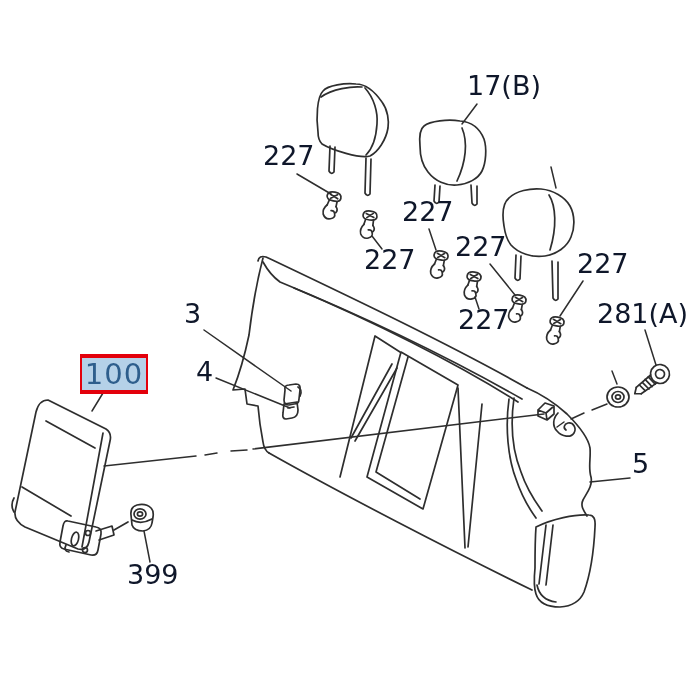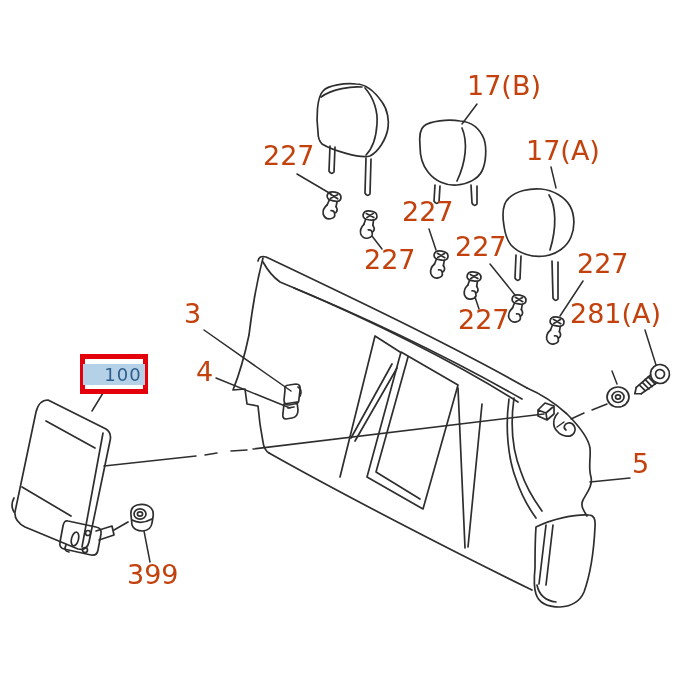--- a/index.html
+++ b/index.html
@@ -1,24 +1,24 @@
 <!DOCTYPE html>
 <html><head>
 <meta charset="utf-8">
 <style>
   html,body{margin:0;padding:0;background:#ffffff;}
   #stage{position:relative;width:700px;height:700px;background:#ffffff;overflow:hidden;
          font-family:"DejaVu Sans",sans-serif;}
   svg.art{position:absolute;left:0;top:0;}
-  .lbl{position:absolute;font-size:27px;line-height:1;color:#c2410c;white-space:nowrap;
+  .lbl{position:absolute;font-size:27px;line-height:1;color:#0f172a;white-space:nowrap;
        font-family:"DejaVu Sans",sans-serif;}
   .hl-box{position:absolute;left:80px;top:354px;width:68px;height:40px;box-sizing:border-box;
           border:5px solid #e3000b;background:#ffffff;display:flex;align-items:center;
           justify-content:center;cursor:pointer;}
-  .hl-num{background:#b5d1e8;color:#2e5e8c;font-size:18px;line-height:1;padding:2px 3px 1px 21px;
+  .hl-num{background:#b5d1e8;color:#2e5e8c;font-size:29px;line-height:1;padding:2px 3px 1px 3px;
           letter-spacing:1px;}
 </style>
 </head>
 <body>
 
 <div id="stage">
 
   <svg class="art" width="700" height="700" viewBox="0 0 700 700" fill="none" stroke="#2e2e2e" stroke-width="1.7" stroke-linecap="round" stroke-linejoin="round">
 
     <g>
@@ -190,22 +190,21 @@
     </g>
   </svg>
 
   <div class="lbl" style="left:263px;top:142px">227</div>
   <div class="lbl" style="left:364px;top:246px">227</div>
   <div class="lbl" style="left:402px;top:198px">227</div>
   <div class="lbl" style="left:455px;top:233px">227</div>
   <div class="lbl" style="left:458px;top:306px">227</div>
   <div class="lbl" style="left:577px;top:250px">227</div>
   <div class="lbl" style="left:467px;top:72px">17(B)</div>
-  <div class="lbl" style="left:526px;top:137px">17(A)</div>
-  <div class="lbl" style="left:570px;top:300px">281(A)</div>
+  <div class="lbl" style="left:597px;top:300px">281(A)</div>
   <div class="lbl" style="left:184px;top:300px">3</div>
   <div class="lbl" style="left:196px;top:358px">4</div>
   <div class="lbl" style="left:632px;top:450px">5</div>
   <div class="lbl" style="left:127px;top:561px">399</div>
 
   <div class="hl-box">
     <span class="hl-num">100</span>
   </div>
 
 </div>

